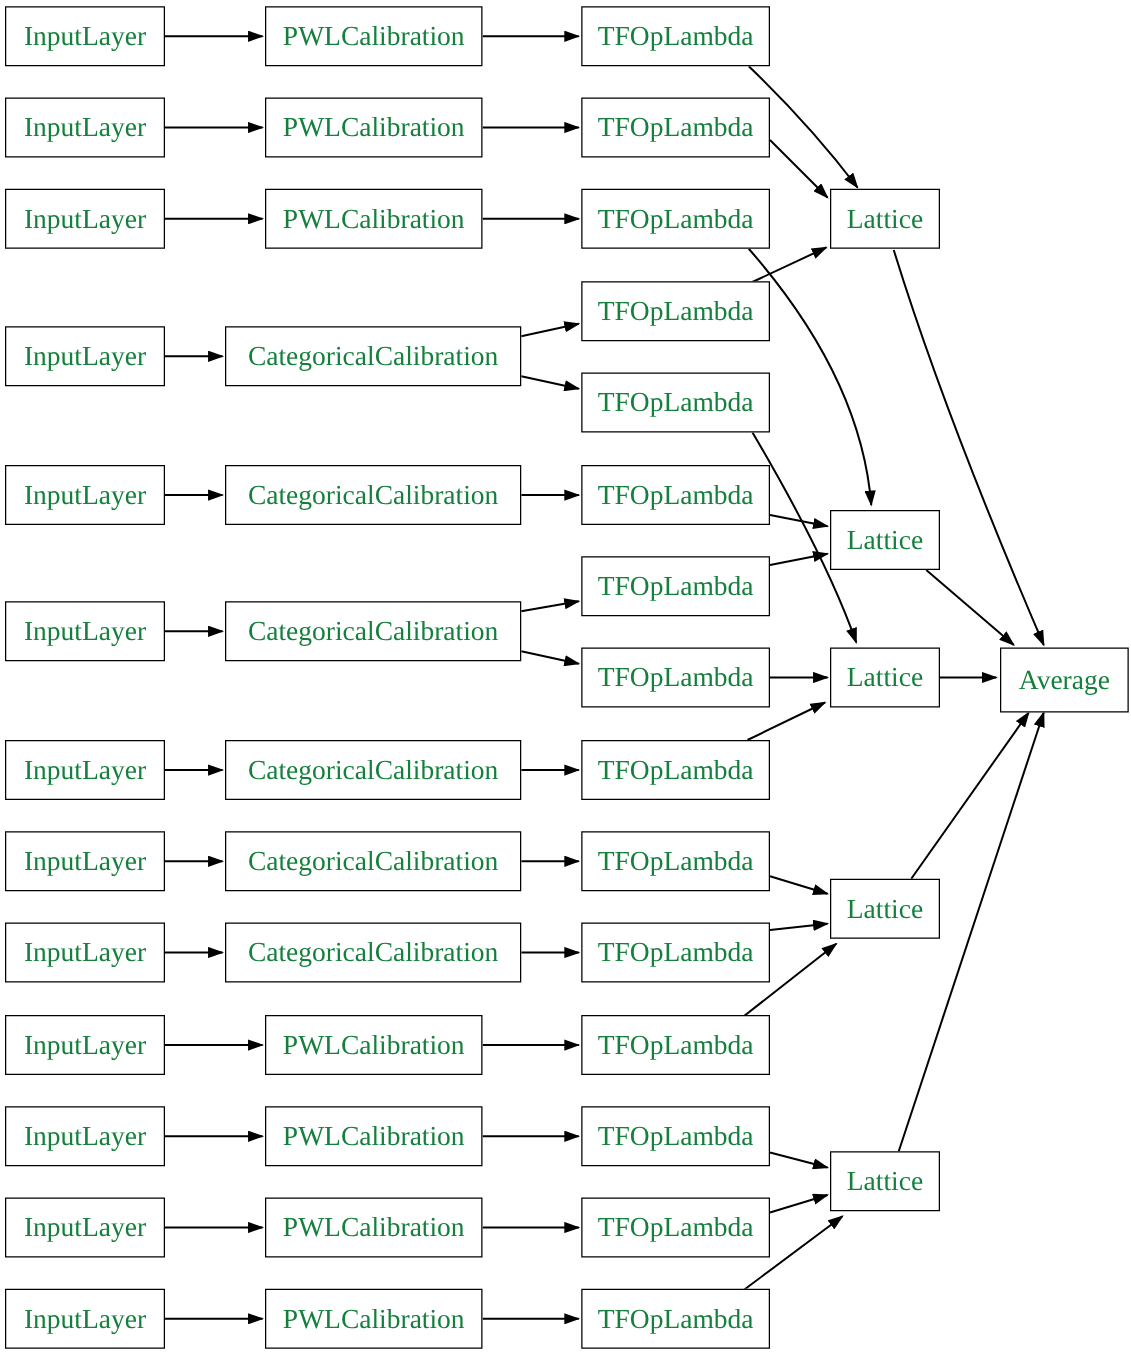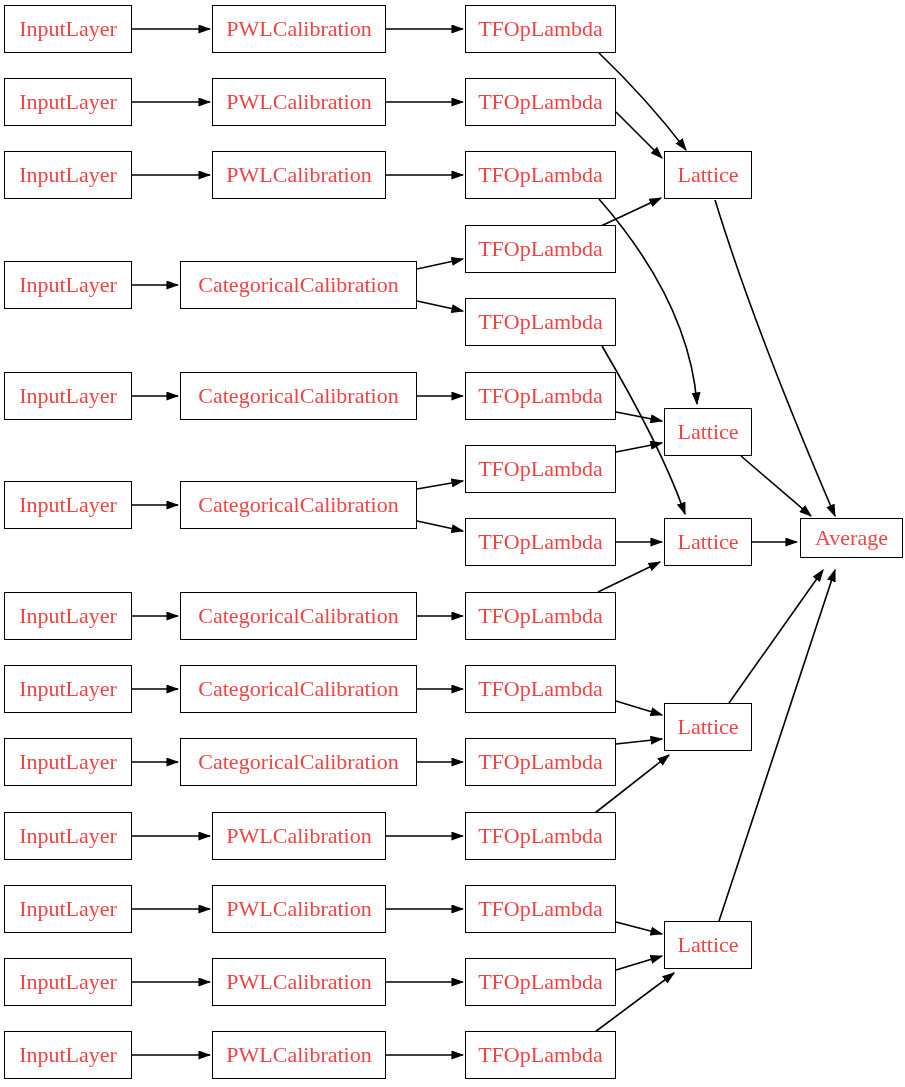--- a/index.html
+++ b/index.html
@@ -21,21 +21,21 @@
     stroke-width: 1.6;
   }
   .node {
     position: absolute;
     box-sizing: border-box;
     display: flex;
     align-items: center;
     justify-content: center;
     border: 1.6px solid #000000;
     background: #ffffff;
-    color: #ef4444;
+    color: #15803d;
     font-family: "Liberation Serif", "DejaVu Serif", serif;
     font-size: 22px;
     line-height: 1;
     white-space: nowrap;
   }
 </style>
 </head>
 <body>
 
 <div id="canvas">
@@ -134,14 +134,14 @@
     <div class="node" style="left: 465px; top: 738px; width: 151px; height: 48px;">TFOpLambda</div>
     <div class="node" style="left: 465px; top: 812px; width: 151px; height: 48px;">TFOpLambda</div>
     <div class="node" style="left: 465px; top: 885px; width: 151px; height: 48px;">TFOpLambda</div>
     <div class="node" style="left: 465px; top: 958px; width: 151px; height: 48px;">TFOpLambda</div>
     <div class="node" style="left: 465px; top: 1031px; width: 151px; height: 48px;">TFOpLambda</div>
     <div class="node" style="left: 664px; top: 151px; width: 88px; height: 48px;">Lattice</div>
     <div class="node" style="left: 664px; top: 408px; width: 88px; height: 48px;">Lattice</div>
     <div class="node" style="left: 664px; top: 518px; width: 88px; height: 48px;">Lattice</div>
     <div class="node" style="left: 664px; top: 703px; width: 88px; height: 48px;">Lattice</div>
     <div class="node" style="left: 664px; top: 921px; width: 88px; height: 48px;">Lattice</div>
-    <div class="node" style="left: 800px; top: 518px; width: 103px; height: 40px;">Average</div>
+    <div class="node" style="left: 800px; top: 518px; width: 103px; height: 52px;">Average</div>
   </div>
 
 </body></html>

